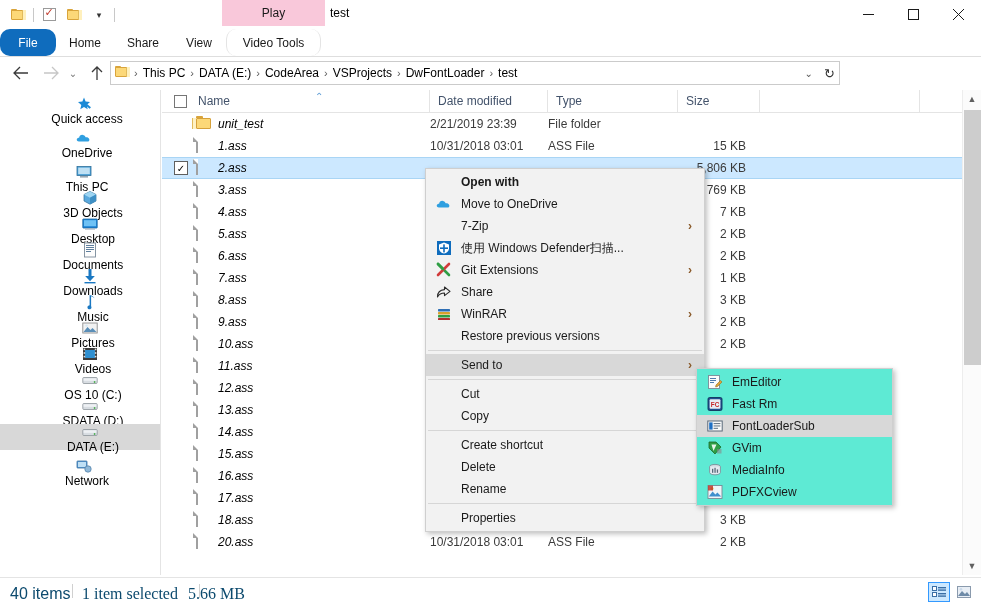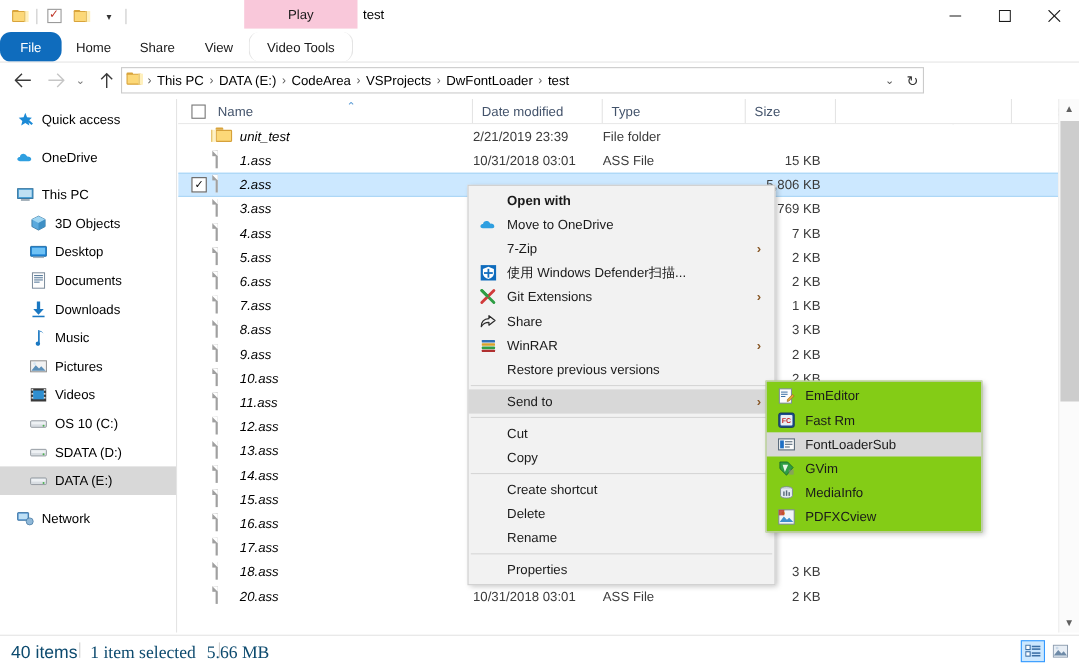--- a/index.html
+++ b/index.html
@@ -85,21 +85,21 @@
   .ch-name { left:28px; width:240px; }
   .ch-date { left:268px; width:118px; }
   .ch-type { left:386px; width:130px; }
   .ch-size { left:516px; width:82px; }
   .ch-blank { left:598px; width:160px; }
   .hdr-checkbox { width:13px; height:13px; border:1px solid #767676; background:#fff; }
   .sort-caret { position:absolute; left:125px; top:1px; font-size:10px; color:#5b9bd5; }
 
   
   .sidebar { position:absolute; left:0; top:90px; width:161px; height:485px; background:#fff; border-right:1px solid #e4e4e4; overflow:hidden; }
-  .nav-item { position:relative; height:26px; display:flex; align-items:center; font-size:12px; color:#000; }
+  .nav-item { position:relative; height:26px; display:flex; align-items:center; font-size:12px; color:#000;flex-direction:column; }
   .nav-item.selected { background:#d8d8d8; }
   .nav-ico { width:18px; height:16px; margin-right:6px; display:flex; align-items:center; justify-content:center; flex:0 0 auto;}
   .indent0 { padding-left:14px; }
   .indent1 { padding-left:26px; }
   .gap { height:8px; }
 
   
   .filelist { position:absolute; left:162px; top:113px; width:800px; height:462px; background:#fff; overflow:hidden; }
   .row { position:relative; height:22px; display:flex; align-items:center; font-size:12px; color:#000; }
   .row.selected { background:#cce8ff; border-top:1px solid #a9d5f5; border-bottom:1px solid #a9d5f5; height:22px;}
@@ -145,22 +145,22 @@
     z-index:50;
   }
   .ctx-item { position:relative; height:22px; display:flex; align-items:center; font-size:12px; color:#1a1a1a; padding-left:35px; }
   .ctx-item.bold { font-weight:bold; }
   .ctx-item.highlight { background:#d8d8d8; }
   .ctx-ico { position:absolute; left:10px; width:16px; height:16px; display:flex; align-items:center; justify-content:center; }
   .ctx-arrow { position:absolute; right:12px; font-size:12px; color:#8a5a2a; font-weight:bold; }
   .ctx-sep { height:1px; background:#d6d6d6; margin:3px 2px 3px 2px; }
 
   .submenu {
-    position:absolute; left:696px; top:346px; width:197px;
-    background:#84cc16; border:1px solid #cfcfcf;
+    position:absolute; left:696px; top:368px; width:197px;
+    background:#5eead4; border:1px solid #cfcfcf;
     box-shadow:2px 2px 5px rgba(0,0,0,0.25);
     padding:2px 0;
     z-index:60;
   }
   .sub-item { position:relative; height:22px; display:flex; align-items:center; font-size:12px; color:#1a1a1a; padding-left:35px; }
   .sub-item.highlight { background:#d8d8d8; }
   .sub-ico { position:absolute; left:10px; width:16px; height:16px; }
 </style>
 </head>
 <body>

